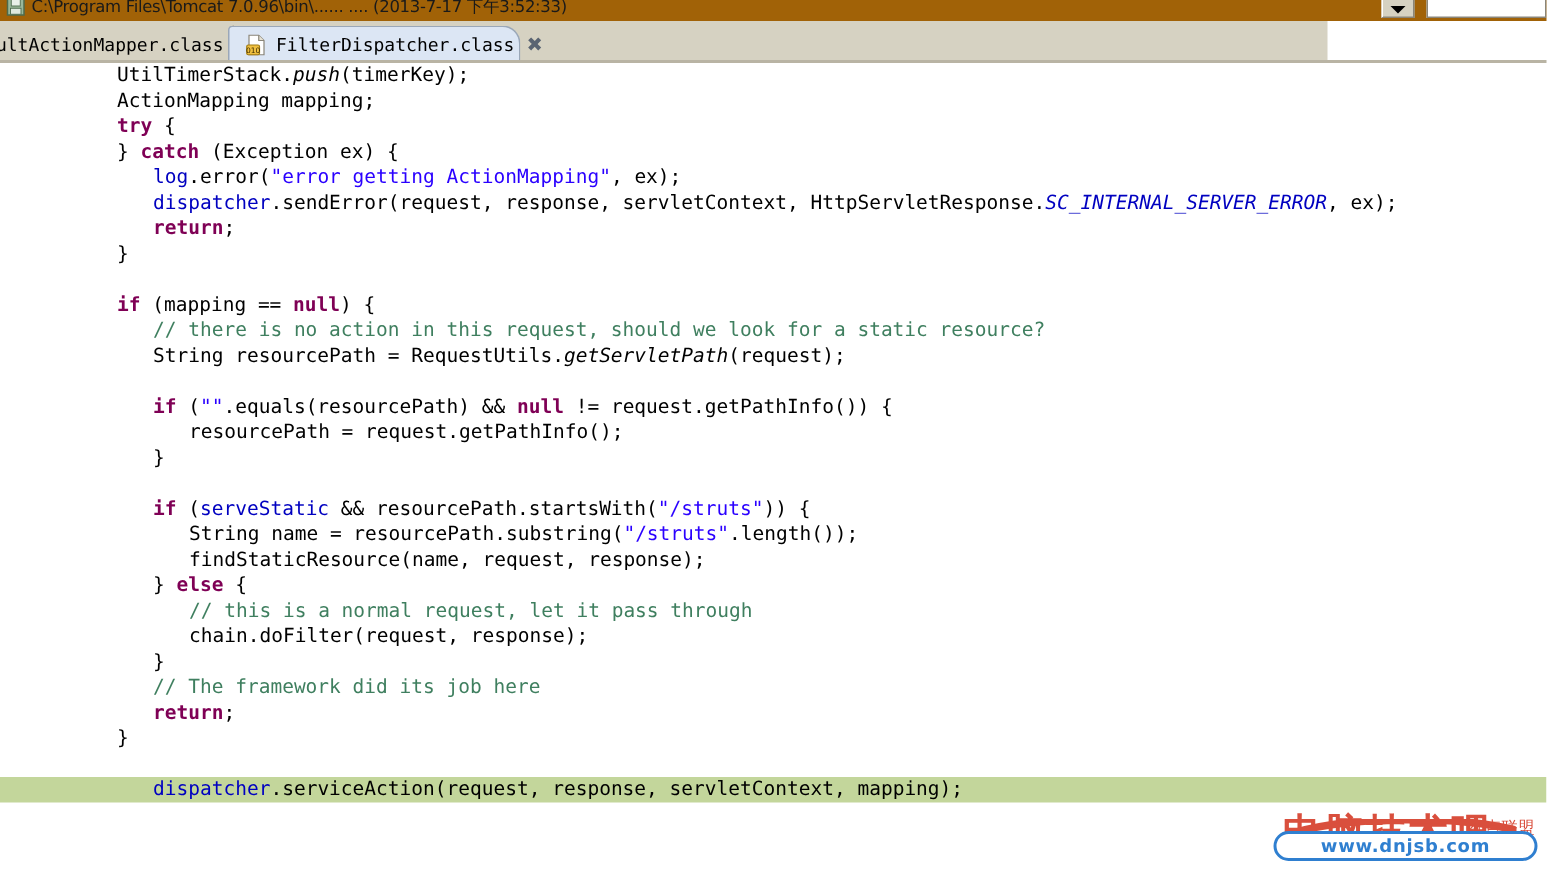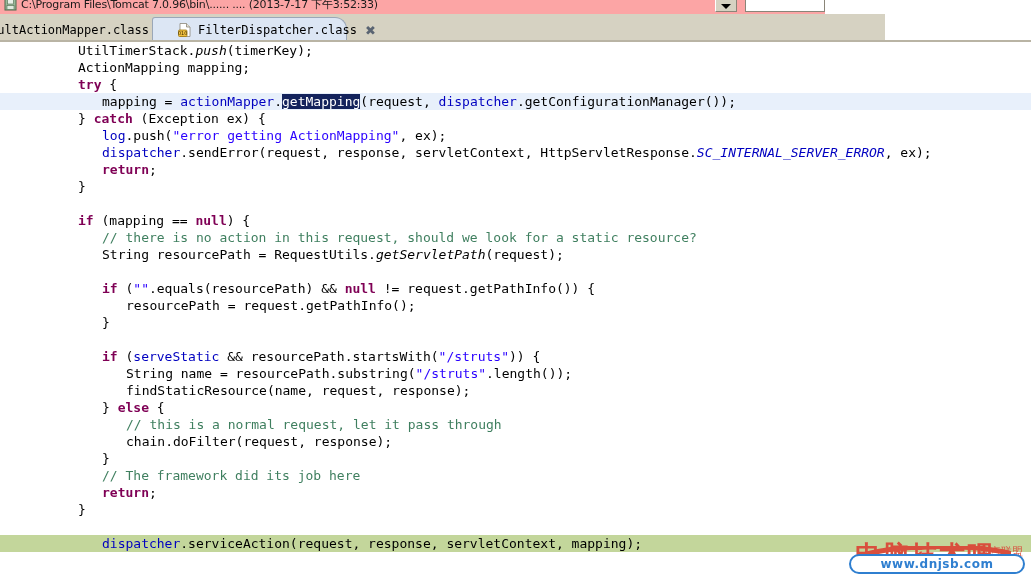--- a/index.html
+++ b/index.html
@@ -13,23 +13,23 @@
     height: 580px;
     overflow: hidden;
     font-family: "DejaVu Sans Mono", monospace;
     position: relative;
   }
 
   
   .window-strip {
     position: absolute;
     left: 0; top: 0;
-    width: 825px;
+    width: 1031px;
     height: 14px;
-    background: #fca5a5;
+    background: #a16207;
     overflow: hidden;
   }
   .title-inner {
     position: absolute;
     left: 0; top: -5px;
     height: 19px;
     width: 1031px;
     display: flex;
     align-items: center;
     white-space: nowrap;
@@ -111,21 +111,21 @@
     padding-right: 6px;
     justify-content: flex-end;
   }
   .tab.active {
     left: 152px;
     width: 195px;
     background: #dce6f4;
     border: 1px solid #9aa7b8;
     border-bottom: none;
     border-radius: 3px 12px 0 0;
-    padding-left: 24px;
+    padding-left: 10px;
   }
   .tab-icon {
     width: 16px; height: 16px;
     flex: none;
     margin-right: 5px;
     position: relative;
   }
   .tab-label { flex: none; }
   .tab-close {
     margin-left: 8px;
@@ -257,23 +257,22 @@
     <span class="tab-label">FilterDispatcher.class</span>
     <span class="tab-close">✖</span>
   </div>
 </div>
 
 <div class="code-area">
   <div id="code-lines">
       <div class="code-line"><span class="ind" style="width: 78px;"></span><span>UtilTimerStack.</span><span class="smth">push</span><span>(timerKey);</span></div>
       <div class="code-line"><span class="ind" style="width: 78px;"></span><span>ActionMapping mapping;</span></div>
       <div class="code-line"><span class="ind" style="width: 78px;"></span><span class="kw">try</span><span> {</span></div>
-      <div class="code-line hl-select"><span class="ind" style="width: 102px;"></span><span>mapping = </span><span class="fld">actionMapper</span><span>.</span><span class="sel">getMapping</span><span>(request, </span><span class="fld">dispatcher</span><span>.getConfigurationManager());</span></div>
       <div class="code-line"><span class="ind" style="width: 78px;"></span><span>} </span><span class="kw">catch</span><span> (Exception ex) {</span></div>
-      <div class="code-line"><span class="ind" style="width: 102px;"></span><span class="fld">log</span><span>.push(</span><span class="str">"error getting ActionMapping"</span><span>, ex);</span></div>
+      <div class="code-line"><span class="ind" style="width: 102px;"></span><span class="fld">log</span><span>.error(</span><span class="str">"error getting ActionMapping"</span><span>, ex);</span></div>
       <div class="code-line"><span class="ind" style="width: 102px;"></span><span class="fld">dispatcher</span><span>.sendError(request, response, servletContext, HttpServletResponse.</span><span class="sfld">SC_INTERNAL_SERVER_ERROR</span><span>, ex);</span></div>
       <div class="code-line"><span class="ind" style="width: 102px;"></span><span class="kw">return</span><span>;</span></div>
       <div class="code-line"><span class="ind" style="width: 78px;"></span><span>}</span></div>
       <div class="code-line"><span class="ind" style="width: 54px;"></span><span></span>&nbsp;</div>
       <div class="code-line"><span class="ind" style="width: 78px;"></span><span class="kw">if</span><span> (mapping == </span><span class="kw">null</span><span>) {</span></div>
       <div class="code-line"><span class="ind" style="width: 102px;"></span><span class="cmt">// there is no action in this request, should we look for a static resource?</span></div>
       <div class="code-line"><span class="ind" style="width: 102px;"></span><span>String resourcePath = RequestUtils.</span><span class="smth">getServletPath</span><span>(request);</span></div>
       <div class="code-line"><span class="ind" style="width: 54px;"></span><span></span>&nbsp;</div>
       <div class="code-line"><span class="ind" style="width: 102px;"></span><span class="kw">if</span><span> (</span><span class="str">""</span><span>.equals(resourcePath) &amp;&amp; </span><span class="kw">null</span><span> != request.getPathInfo()) {</span></div>
       <div class="code-line"><span class="ind" style="width: 126px;"></span><span>resourcePath = request.getPathInfo();</span></div>

